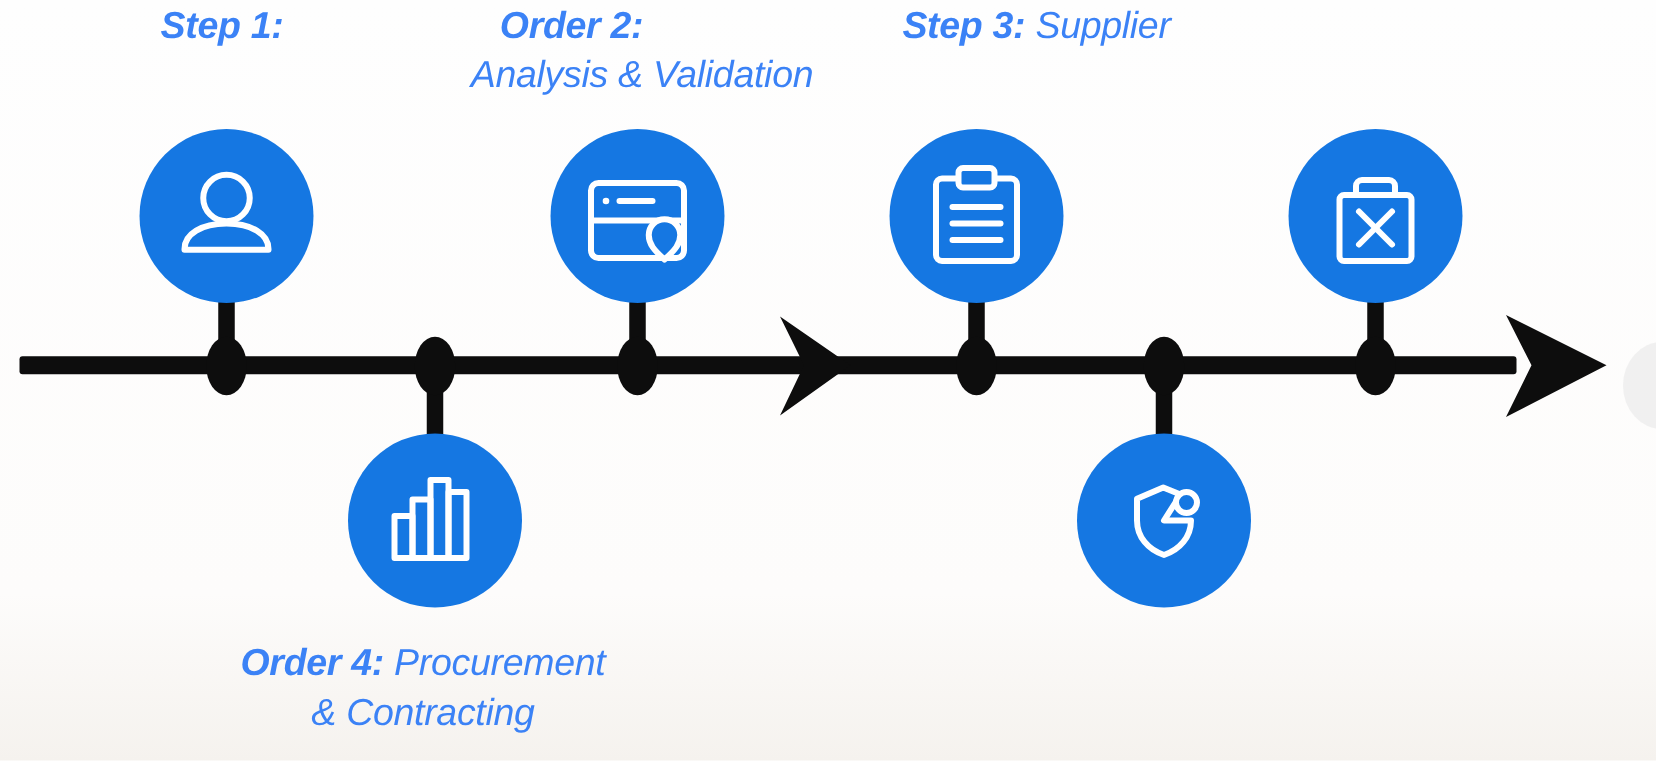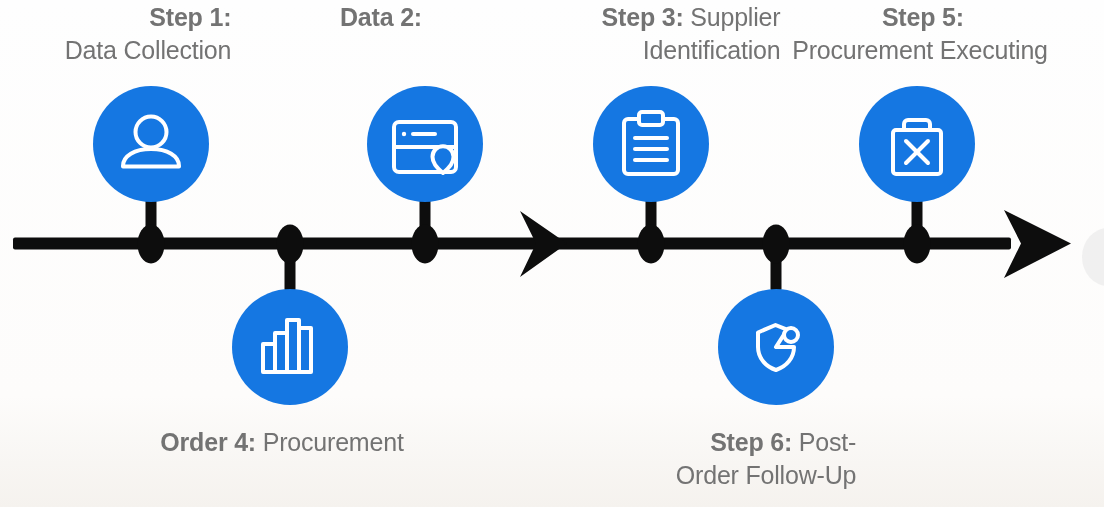--- a/index.html
+++ b/index.html
@@ -10,26 +10,27 @@
   }
   .canvas {
     position: relative;
     width: 1104px;
     height: 507px;
   }
   
   .lbl {
     position: absolute;
     transform: translateX(-50%);
-    text-align: right;
+    text-align: center;
     font-size: 25px;
     line-height: 33px;
-    color: #737373;
+    color: #3b82f6;
     white-space: nowrap;
     letter-spacing: -0.2px;
+    font-style: italic;
   }
   .lbl .l1 { position: relative; left: var(--sh, 0px); }
   .lbl .b  { font-weight: 700; }
   
   .bubble {
     position: absolute;
     width: 116px;
     height: 116px;
     border-radius: 50%;
     background: #1577e2;
@@ -83,45 +84,37 @@
 
     <polygon points="520,211 567,243.5 520,277 536,243.5" fill="#0d0d0d"></polygon>
 
     <polygon points="1004,210 1071,243.5 1004,278 1021,243.5" fill="#0d0d0d"></polygon>
   </svg>
 
   <div class="edge-ghost"></div>
 
   <div class="lbl" style="left:148px; top:1px;">
     <div class="l1"><span class="b">Step 1:</span><span></span></div>
-    <div class="l2">Data Collection</div>
   </div>
 
   <div class="lbl" style="left:428px; top:1px; --sh:-47px;">
-    <div class="l1"><span class="b">Data 2:</span><span></span></div>
+    <div class="l1"><span class="b">Order 2:</span><span></span></div>
+    <div class="l2">Analysis &amp; Validation</div>
   </div>
 
   <div class="lbl" style="left:691px; top:1px;">
     <div class="l1"><span class="b">Step 3:</span><span> Supplier</span></div>
-    <div class="l2">Identification</div>
   </div>
 
-  <div class="lbl" style="left:920px; top:1px; --sh:-84px;">
-    <div class="l1"><span class="b">Step 5:</span><span></span></div>
-    <div class="l2">Procurement Executing</div>
-  </div>
 
   <div class="lbl" style="left:282px; top:426px;">
     <div class="l1"><span class="b">Order 4:</span><span> Procurement</span></div>
+    <div class="l2">&amp; Contracting</div>
   </div>
 
-  <div class="lbl" style="left:766px; top:426px;">
-    <div class="l1"><span class="b">Step 6:</span><span> Post-</span></div>
-    <div class="l2">Order Follow-Up</div>
-  </div>
 
   <div class="bubble" style="left:93px; top:86px;">
 
     <svg width="68" height="68" viewBox="0 0 68 68" fill="none" stroke="#ffffff" stroke-width="4" stroke-linecap="round" stroke-linejoin="round">
       <circle cx="34" cy="22" r="15.5"></circle>
       <path d="M6 56.5 v-0.5 c0-10 11.5-17 28-17 s28 7 28 17 v0.5 z"></path>
     </svg>
   </div>
 
   <div class="bubble" style="left:367px; top:86px;">

